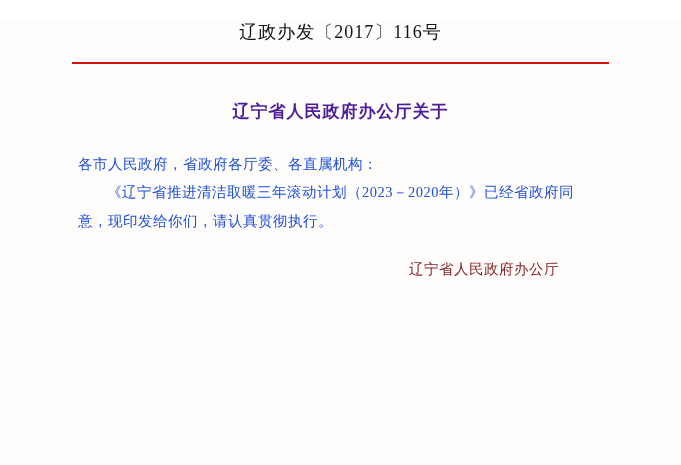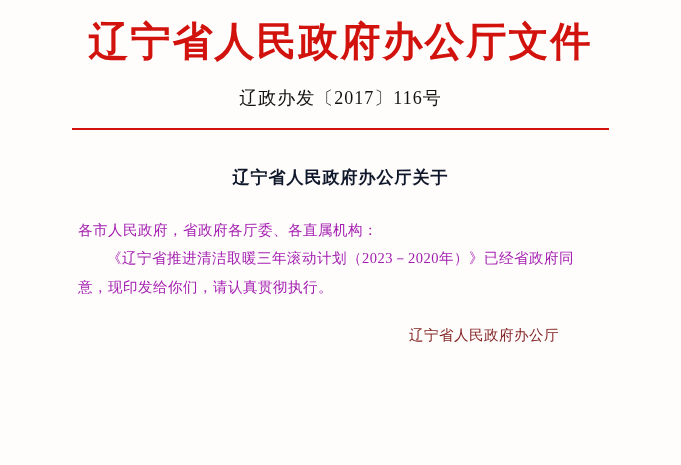--- a/index.html
+++ b/index.html
@@ -46,35 +46,35 @@
     padding: 0 72px;
   }
   .red-rule {
     height: 2px;
     background: #d1120d;
     width: 100%;
   }
   .title-block {
     margin-top: 30px;
     text-align: center;
-    color: #0f172a;
+    color: #4c1d95;
     font-family: "DejaVu Serif", "Liberation Serif", serif;
     font-weight: bold;
     font-size: 17px;
     line-height: 2.0;
     letter-spacing: 1px;
   }
   .title-line {
     white-space: nowrap;
   }
   .body-block {
     margin-top: 22px;
     padding: 0 78px 0 78px;
     font-size: 14.5px;
-    color: #a21caf;
+    color: #1d4ed8;
     line-height: 1.95;
     font-family: "Liberation Serif", serif;
     letter-spacing: 0.5px;
   }
   .para-indent {
     text-indent: 2em;
   }
   .sign-block {
     margin-top: 20px;
     padding-right: 122px;
@@ -87,23 +87,20 @@
   }
   .sign-date {
     padding-right: 16px;
   }
 </style>
 </head>
 <body>
 
 <div class="doc">
 
-  <div class="masthead">
-    <div class="masthead-title">辽宁省人民政府办公厅文件</div>
-  </div>
 
   <div class="doc-number">辽政办发〔2017〕116号</div>
 
   <div class="red-rule-wrap">
     <div class="red-rule"></div>
   </div>
 
   <div class="title-block">
     <div class="title-line">辽宁省人民政府办公厅关于</div>
   </div>

